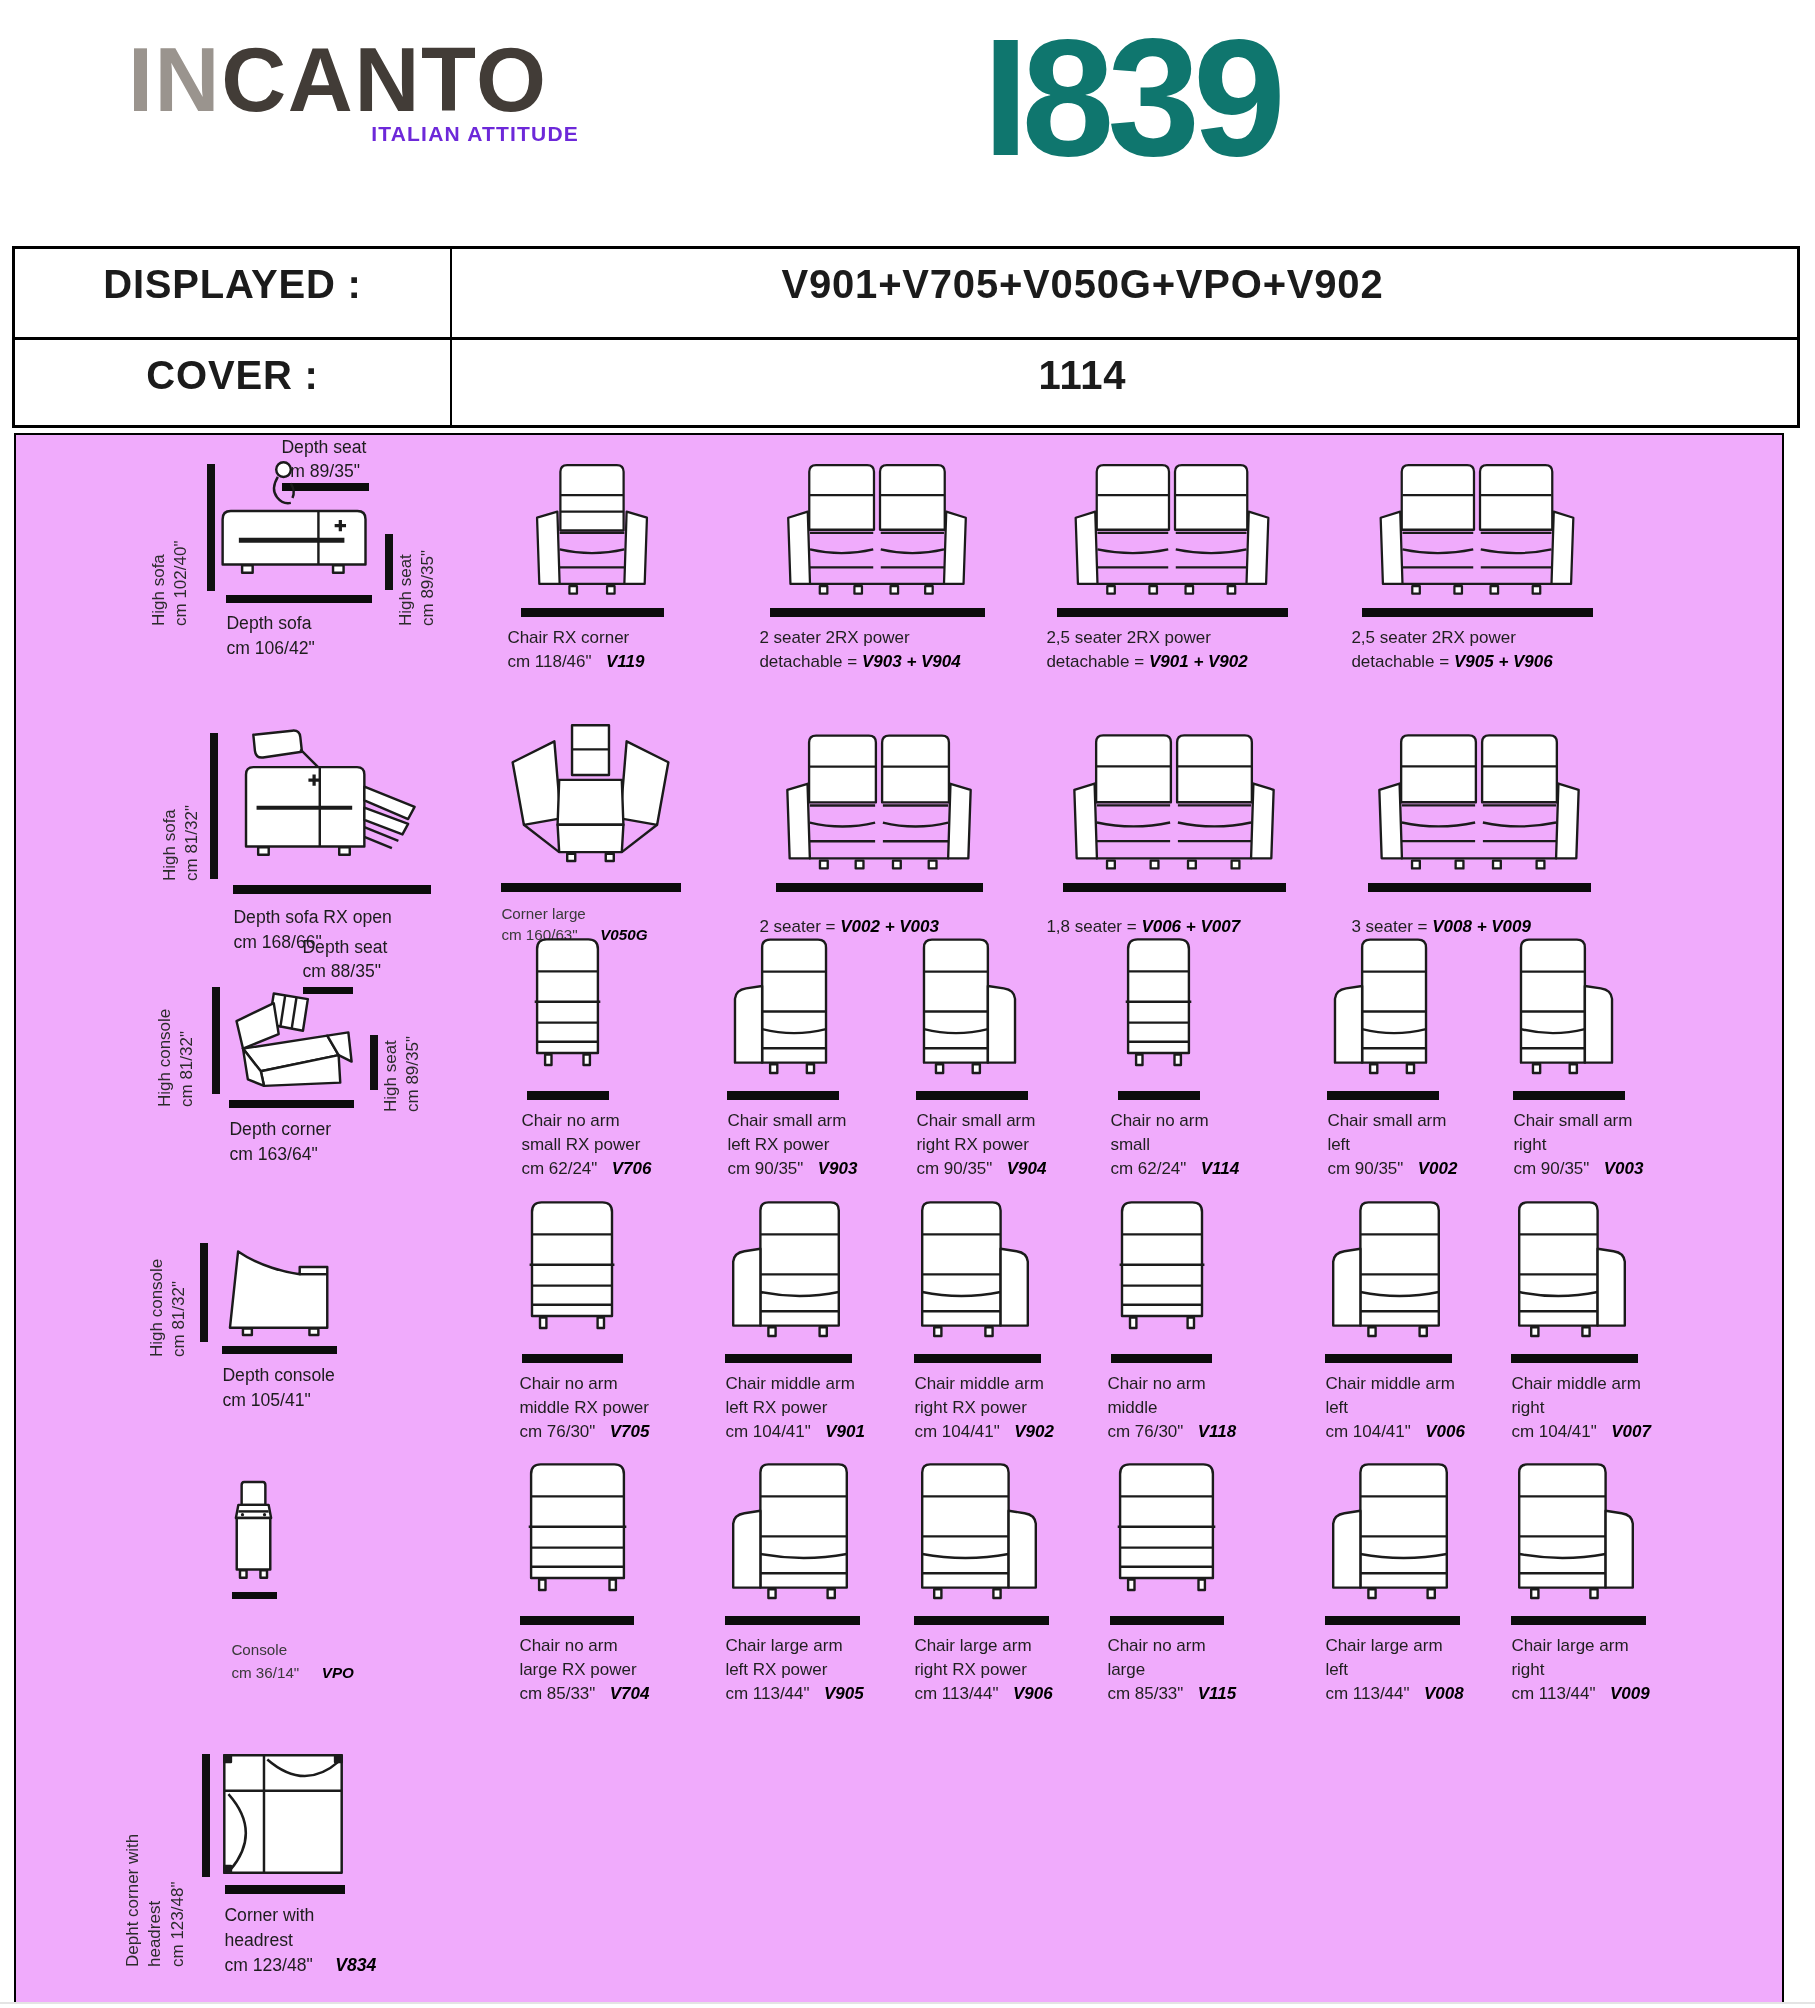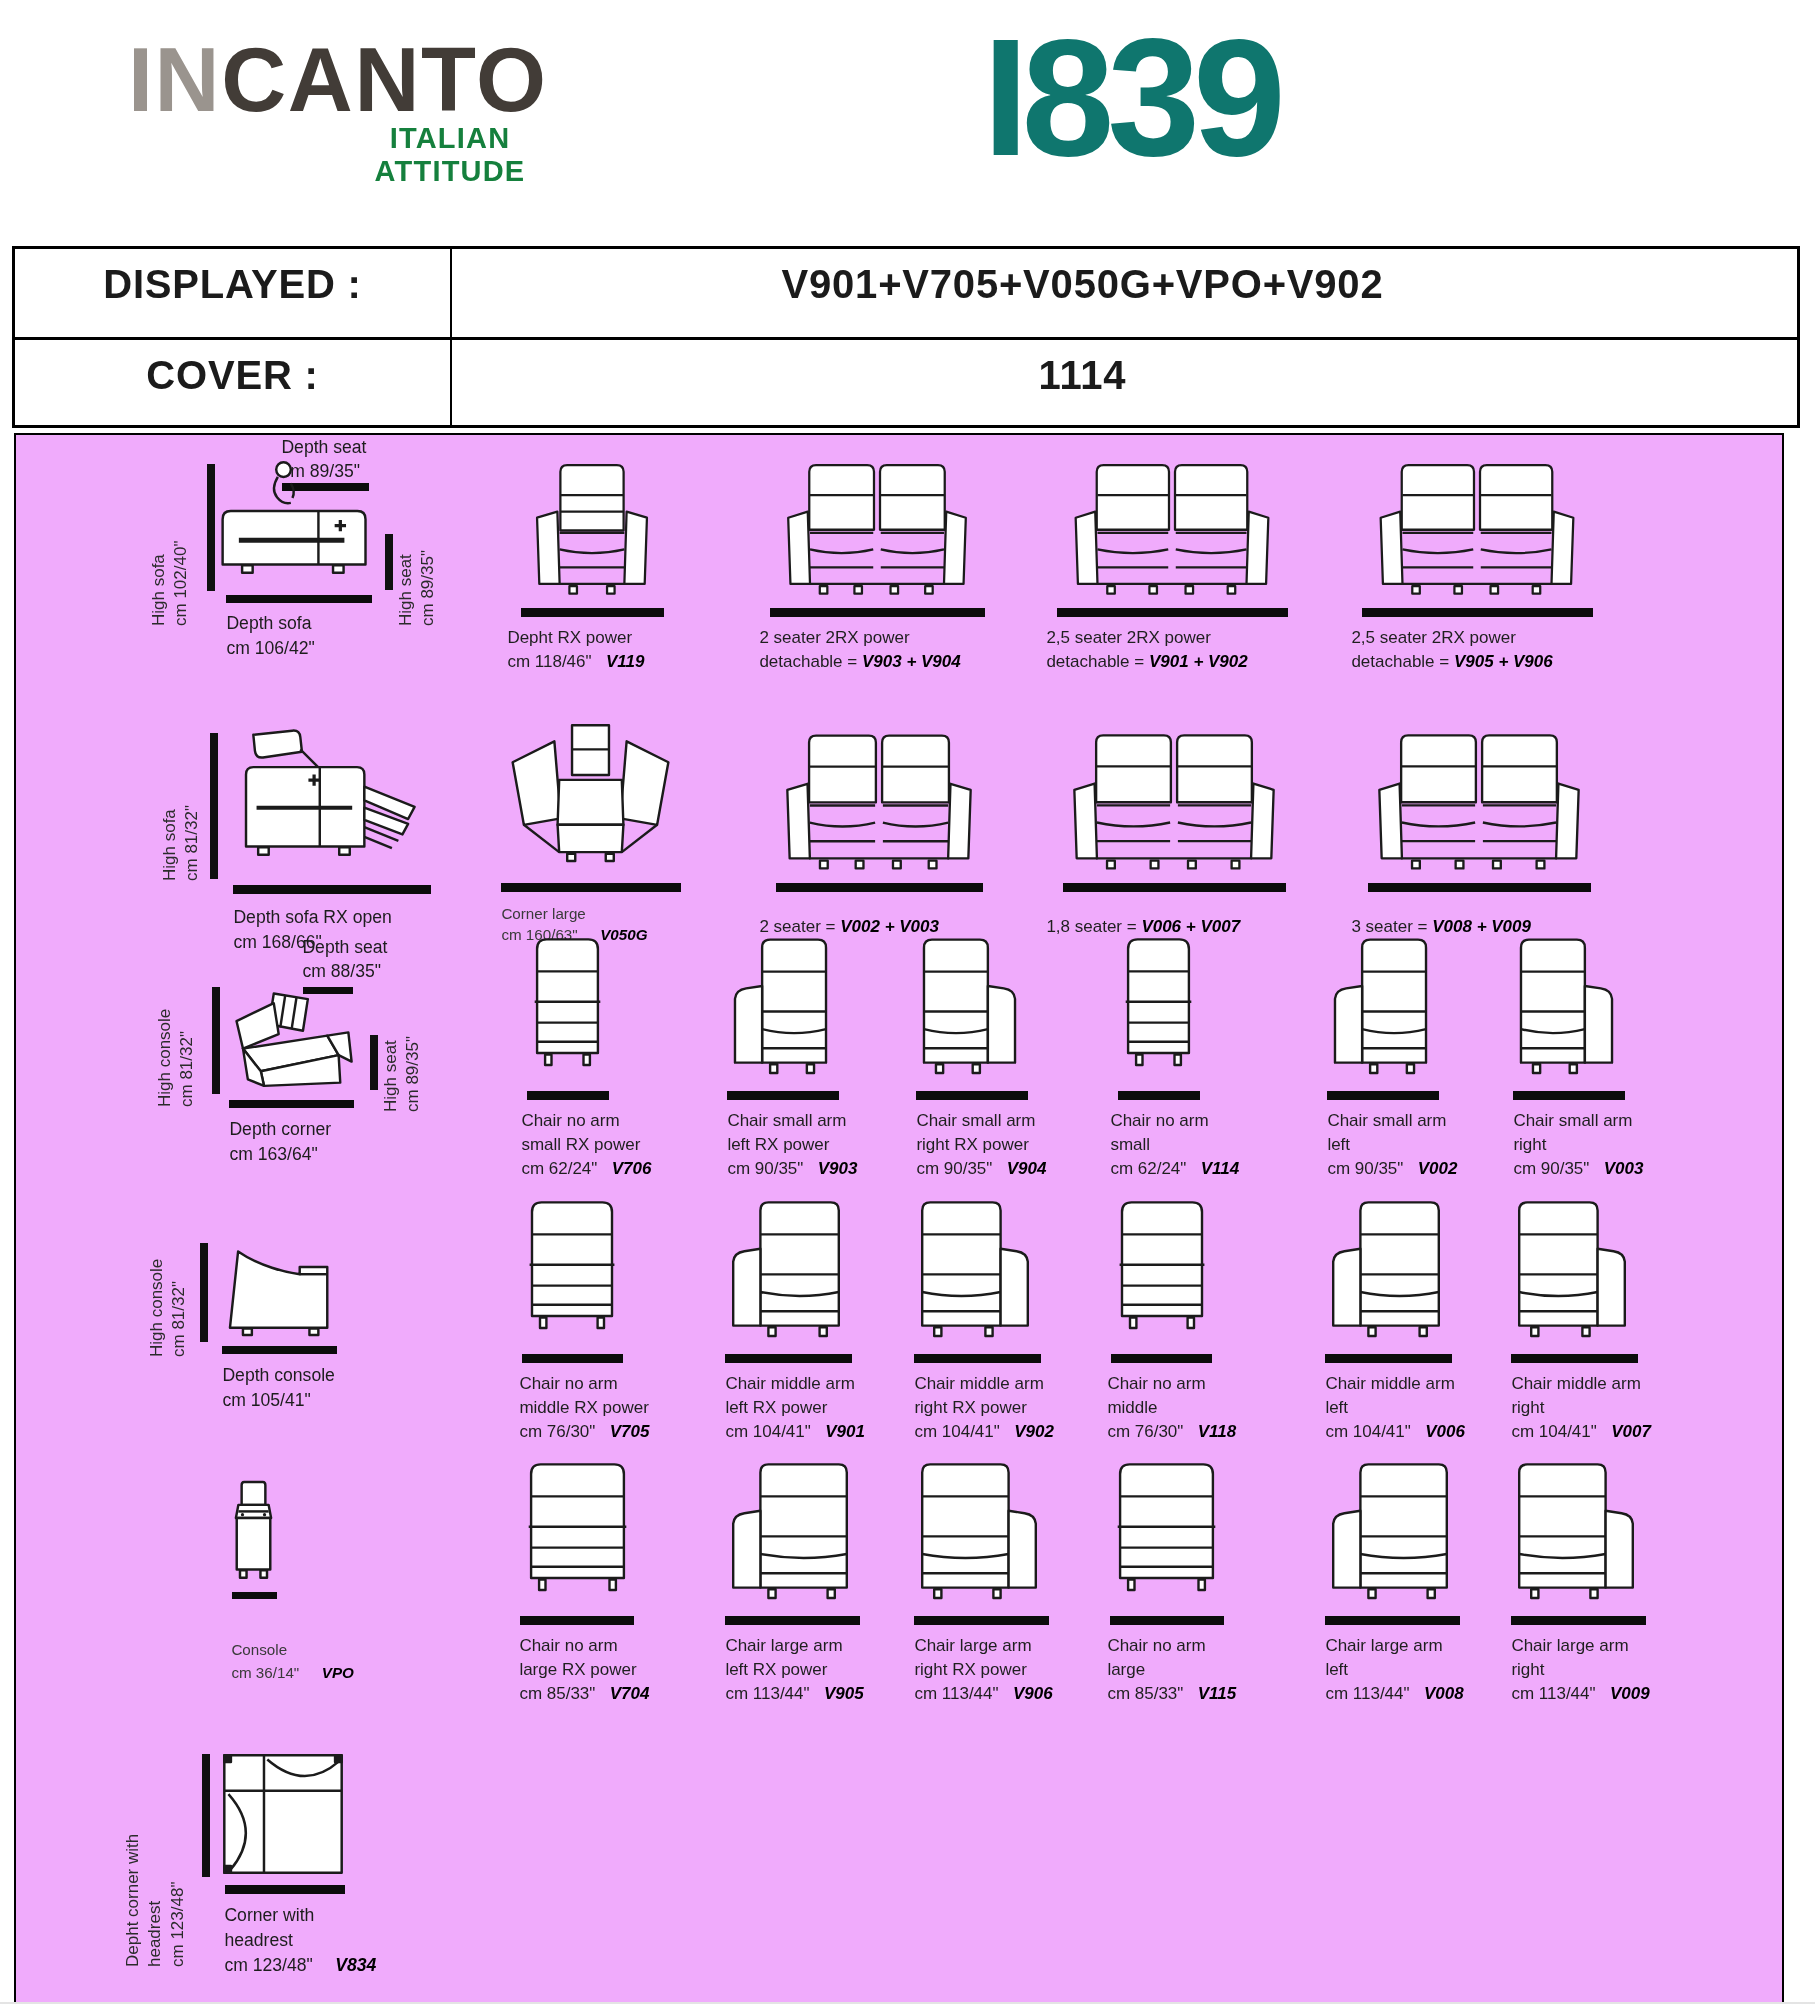--- a/index.html
+++ b/index.html
@@ -2,21 +2,21 @@
 <html style="font-size:13px"><head>
 <meta charset="utf-8">
 <style>
   html,body{margin:0;padding:0;background:#fff;}
   body{width:1816px;height:2008px;position:relative;overflow:hidden;
        font-family:"Liberation Sans","DejaVu Sans",sans-serif;color:#1b1b1b;}
   .abs{position:absolute;}
   
   .logo-main{position:absolute;left:128px;top:29px;font-size:90px;font-weight:800;letter-spacing:1.6px;white-space:nowrap;}
   .logo-in{color:#9a948e;} .logo-canto{color:#423c37;}
-  .logo-tag{position:absolute;left:321px;top:122px;width:258px;text-align:center;font-size:29px;font-weight:700;letter-spacing:1.2px;color:#15803d;}
+  .logo-tag{position:absolute;left:321px;top:122px;width:258px;text-align:right;font-size:21px;font-weight:700;letter-spacing:1.2px;color:#6d28d9;}
   .model-no{position:absolute;left:914px;top:14.4px;width:433px;text-align:center;
             font-size:167px;font-weight:900;letter-spacing:-7.2px;color:#0f766e;line-height:1;}
   
   .info-table{position:absolute;left:12px;top:246px;width:1788px;border:3.2px solid #000;background:#fff;box-sizing:border-box;}
   .it-row{display:flex;height:88px;box-sizing:border-box;}
   .it-row + .it-row{border-top:3.2px solid #000;}
   .it-cell{box-sizing:border-box;padding-top:13px;font-weight:bold;text-align:center;}
   .it-label{width:437px;border-right:2.4px solid #000;font-size:40px;letter-spacing:0.8px;}
   .it-value{flex:1;font-size:40px;padding-right:84px;letter-spacing:0.8px;}
   
@@ -255,21 +255,21 @@
             <path d="M42,120 q43,10 86,0"></path>
             <path d="M42,144 h86"></path>
             <path d="M42,166 h86"></path>
             <rect x="55" y="169" width="10" height="10" fill="#fff"></rect>
             <rect x="105" y="169" width="10" height="10" fill="#fff"></rect>
           </g>
         </svg>
       </div>
       <div class="mod-hbar" style="width:143px;margin-left:13.6px;margin-top:6.4px;"></div>
       <div class="mod-label">
-        <div>Depht RX power</div>
+        <div>Chair RX corner</div>
         <div><span>cm 118/46"</span><span class="code gap">V119</span></div>
       </div>
     </div>
     <div class="module-cell" style="left: 743px; top: 24px; width: 265px;">
       <div class="shape-wrap" style="height:143px;margin-left:13px;">
         <svg width="210" height="143" viewBox="0 0 260 190" preserveAspectRatio="xMidYMax meet">
           <g stroke="#1b1b1b" stroke-width="3" fill="none" stroke-linejoin="round">
             <path d="M49,8 h68 q9,0 9,9 v77 h-86 v-77 q0,-9 9,-9 z" fill="#fff"></path>
             <path d="M143,8 h68 q9,0 9,9 v77 h-86 v-77 q0,-9 9,-9 z" fill="#fff"></path>
             <path d="M41,48 h84"></path>

